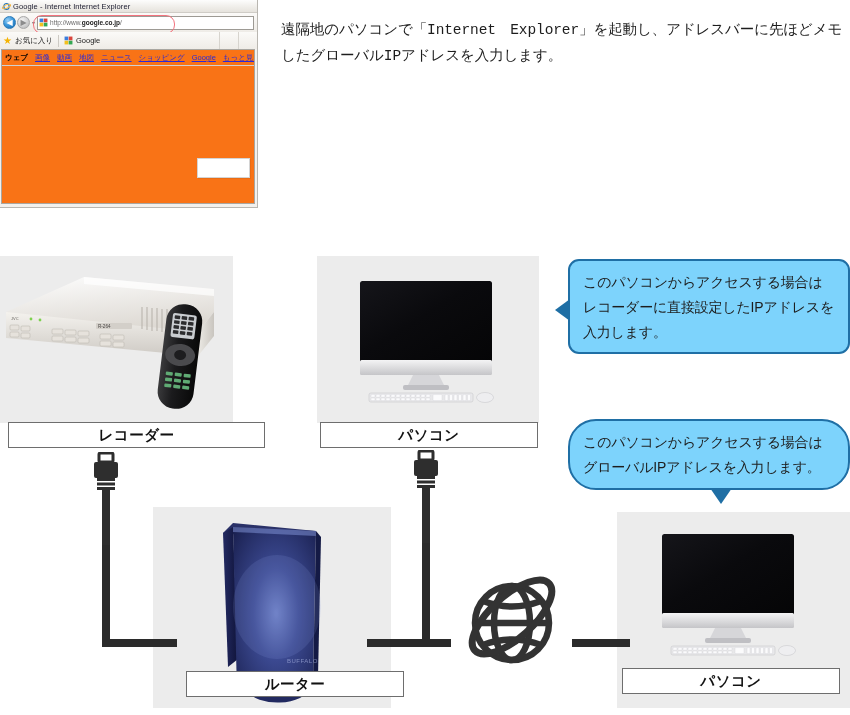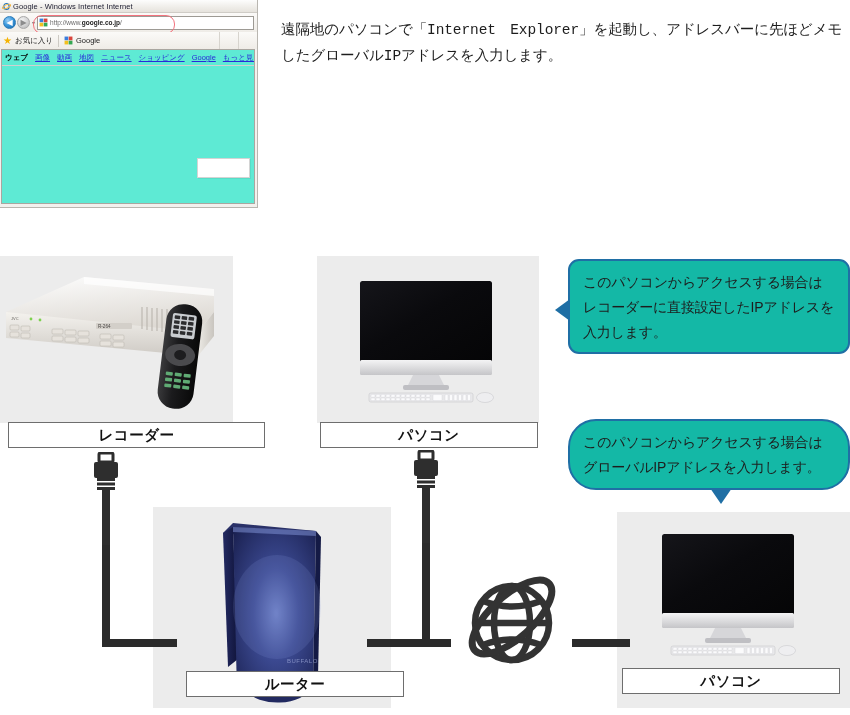--- a/index.html
+++ b/index.html
@@ -175,21 +175,21 @@
     width: 19px;
     height: 100%;
     border-left: 1px solid #d7d4ce;
     box-sizing: border-box;
   }
 
   .browser-content {
     position: absolute;
     left: 1px; top: 49px;
     right: 2px; bottom: 3px;
-    background: #5eead4;
+    background: #f97316;
     border: 1px solid #a9a6a0;
     box-sizing: border-box;
     overflow: hidden;
   }
   .google-nav {
     display: flex;
     align-items: baseline;
     gap: 7px;
     padding: 3px 3px 2px 3px;
     border-bottom: 1px solid #d0d0d0;
@@ -264,21 +264,21 @@
   #panel-pc-bot   { left: 617px; top: 512px; width: 233px; height: 196px; }
 
   #label-recorder { left: 8px;   top: 422px; width: 257px; height: 26px; }
   #label-pc-top   { left: 320px; top: 422px; width: 218px; height: 26px; }
   #label-router   { left: 162px; top: 671px; width: 218px; height: 26px; margin-left: 24px; }
   #label-pc-bot   { left: 622px; top: 668px; width: 218px; height: 26px; }
 
   
   .callout {
     position: absolute;
-    background: #14b8a6;
+    background: #7dd3fc;
     border: 2px solid #1f6fa5;
     border-radius: 11px;
     box-sizing: border-box;
     padding: 9px 13px 10px 13px;
     font-size: 14px;
     line-height: 25px;
     color: #1d1d1d;
     font-family: "Liberation Sans", "DejaVu Sans", sans-serif;
     letter-spacing: -0.2px;
   }
@@ -320,21 +320,21 @@
 </head>
 <body>
 
 <div class="browser">
 
   <div class="browser-titlebar">
     <svg class="ie-logo" viewBox="0 0 24 24">
       <ellipse cx="12" cy="12" rx="7" ry="8" fill="none" stroke="#1f77c4" stroke-width="3"></ellipse>
       <ellipse cx="12" cy="12" rx="11.5" ry="4.5" fill="none" stroke="#f2b33d" stroke-width="2.4" transform="rotate(-22 12 12)"></ellipse>
     </svg>
-    <span class="browser-title">Google - Windows Internet Internet</span>
+    <span class="browser-title">Google - Internet Internet Explorer</span>
   </div>
 
   <div class="browser-navbar">
     <span class="nav-circle nav-back">
       <span class="nav-arrow">◀</span>
     </span>
     <span class="nav-circle nav-fwd">
       <span class="nav-arrow">▶</span>
     </span>
     <span class="nav-dropdown">▾</span>

